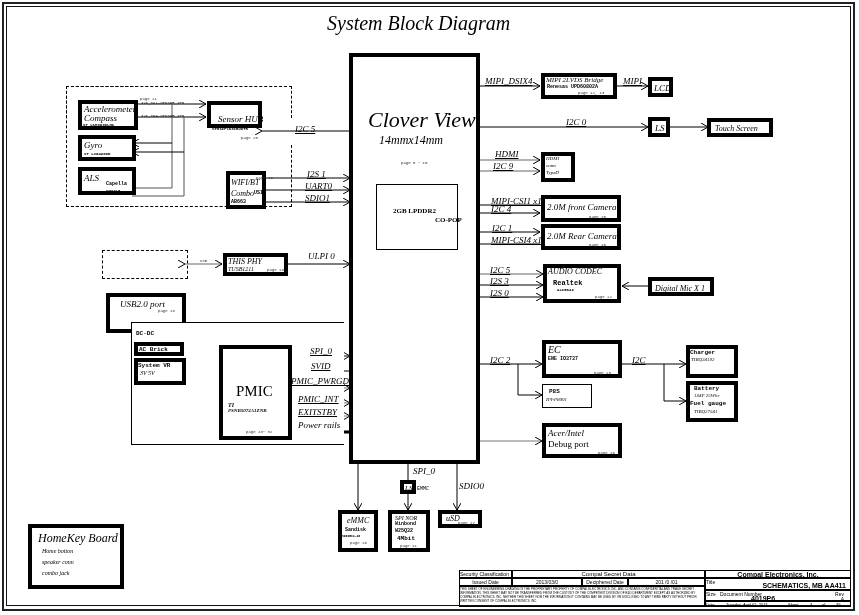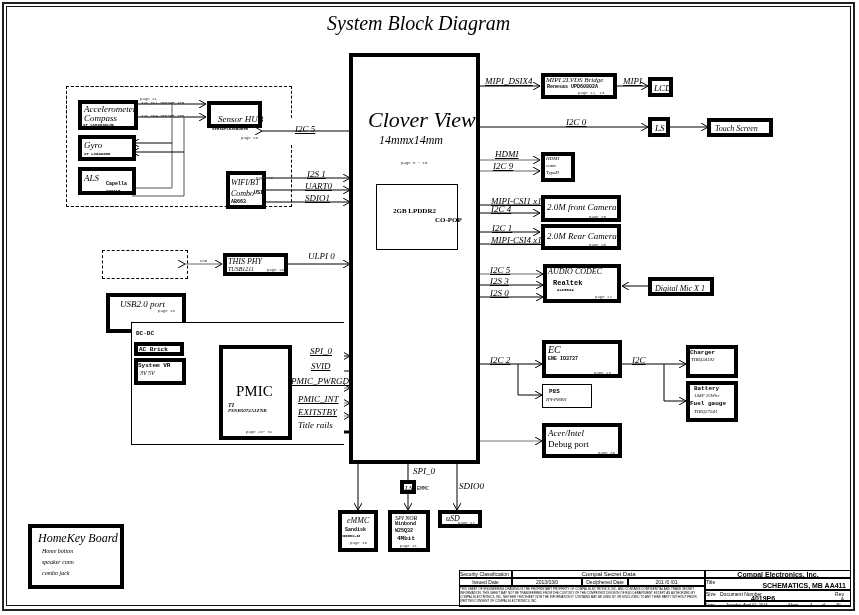--- a/index.html
+++ b/index.html
@@ -157,21 +157,21 @@
   <div class="t" style="left:13px;top:35px;font-size:15px;">PMIC</div>
   <div class="t it" style="left:5px;top:53px;font-size:6px;font-weight:bold;">TI</div>
   <div class="t it" style="left:5px;top:59px;font-size:5px;font-weight:bold;">PSNB5072A1ZNB</div>
   <div class="t pg" style="left:23px;top:81px;">page 28~ 32</div>
 </div>
 <div class="t sig" style="left:310px;top:347px;">SPI_0</div>
 <div class="t sig" style="left:311px;top:362px;">SVID</div>
 <div class="t sig" style="left:291px;top:377px;">PMIC_PWRGD</div>
 <div class="t sig" style="left:298px;top:395px;">PMIC_INT</div>
 <div class="t sig" style="left:298px;top:408px;">EXITSTBY</div>
-<div class="t it" style="left:298px;top:421px;font-size:9px;">Title rails</div>
+<div class="t it" style="left:298px;top:421px;font-size:9px;">Power rails</div>
 
 <div class="t sig" style="left:485px;top:77px;">MIPI_DSIX4</div>
 <div class="blk" style="left:541px;top:73px;width:76px;height:26px;">
   <div class="t it" style="left:1px;top:0px;font-size:7px;">MIPI 2LVDS Bridge</div>
   <div class="t mono" style="left:2px;top:8px;font-size:5px;">Renesas UPD60802A</div>
   <div class="t pg" style="left:33px;top:14px;">page 12, 13</div>
 </div>
 <div class="t sig" style="left:623px;top:77px;">MIPI</div>
 <div class="blk" style="left:648px;top:77px;width:25px;height:20px;">
   <div class="t it" style="left:2px;top:3px;font-size:9px;">LCD</div>

